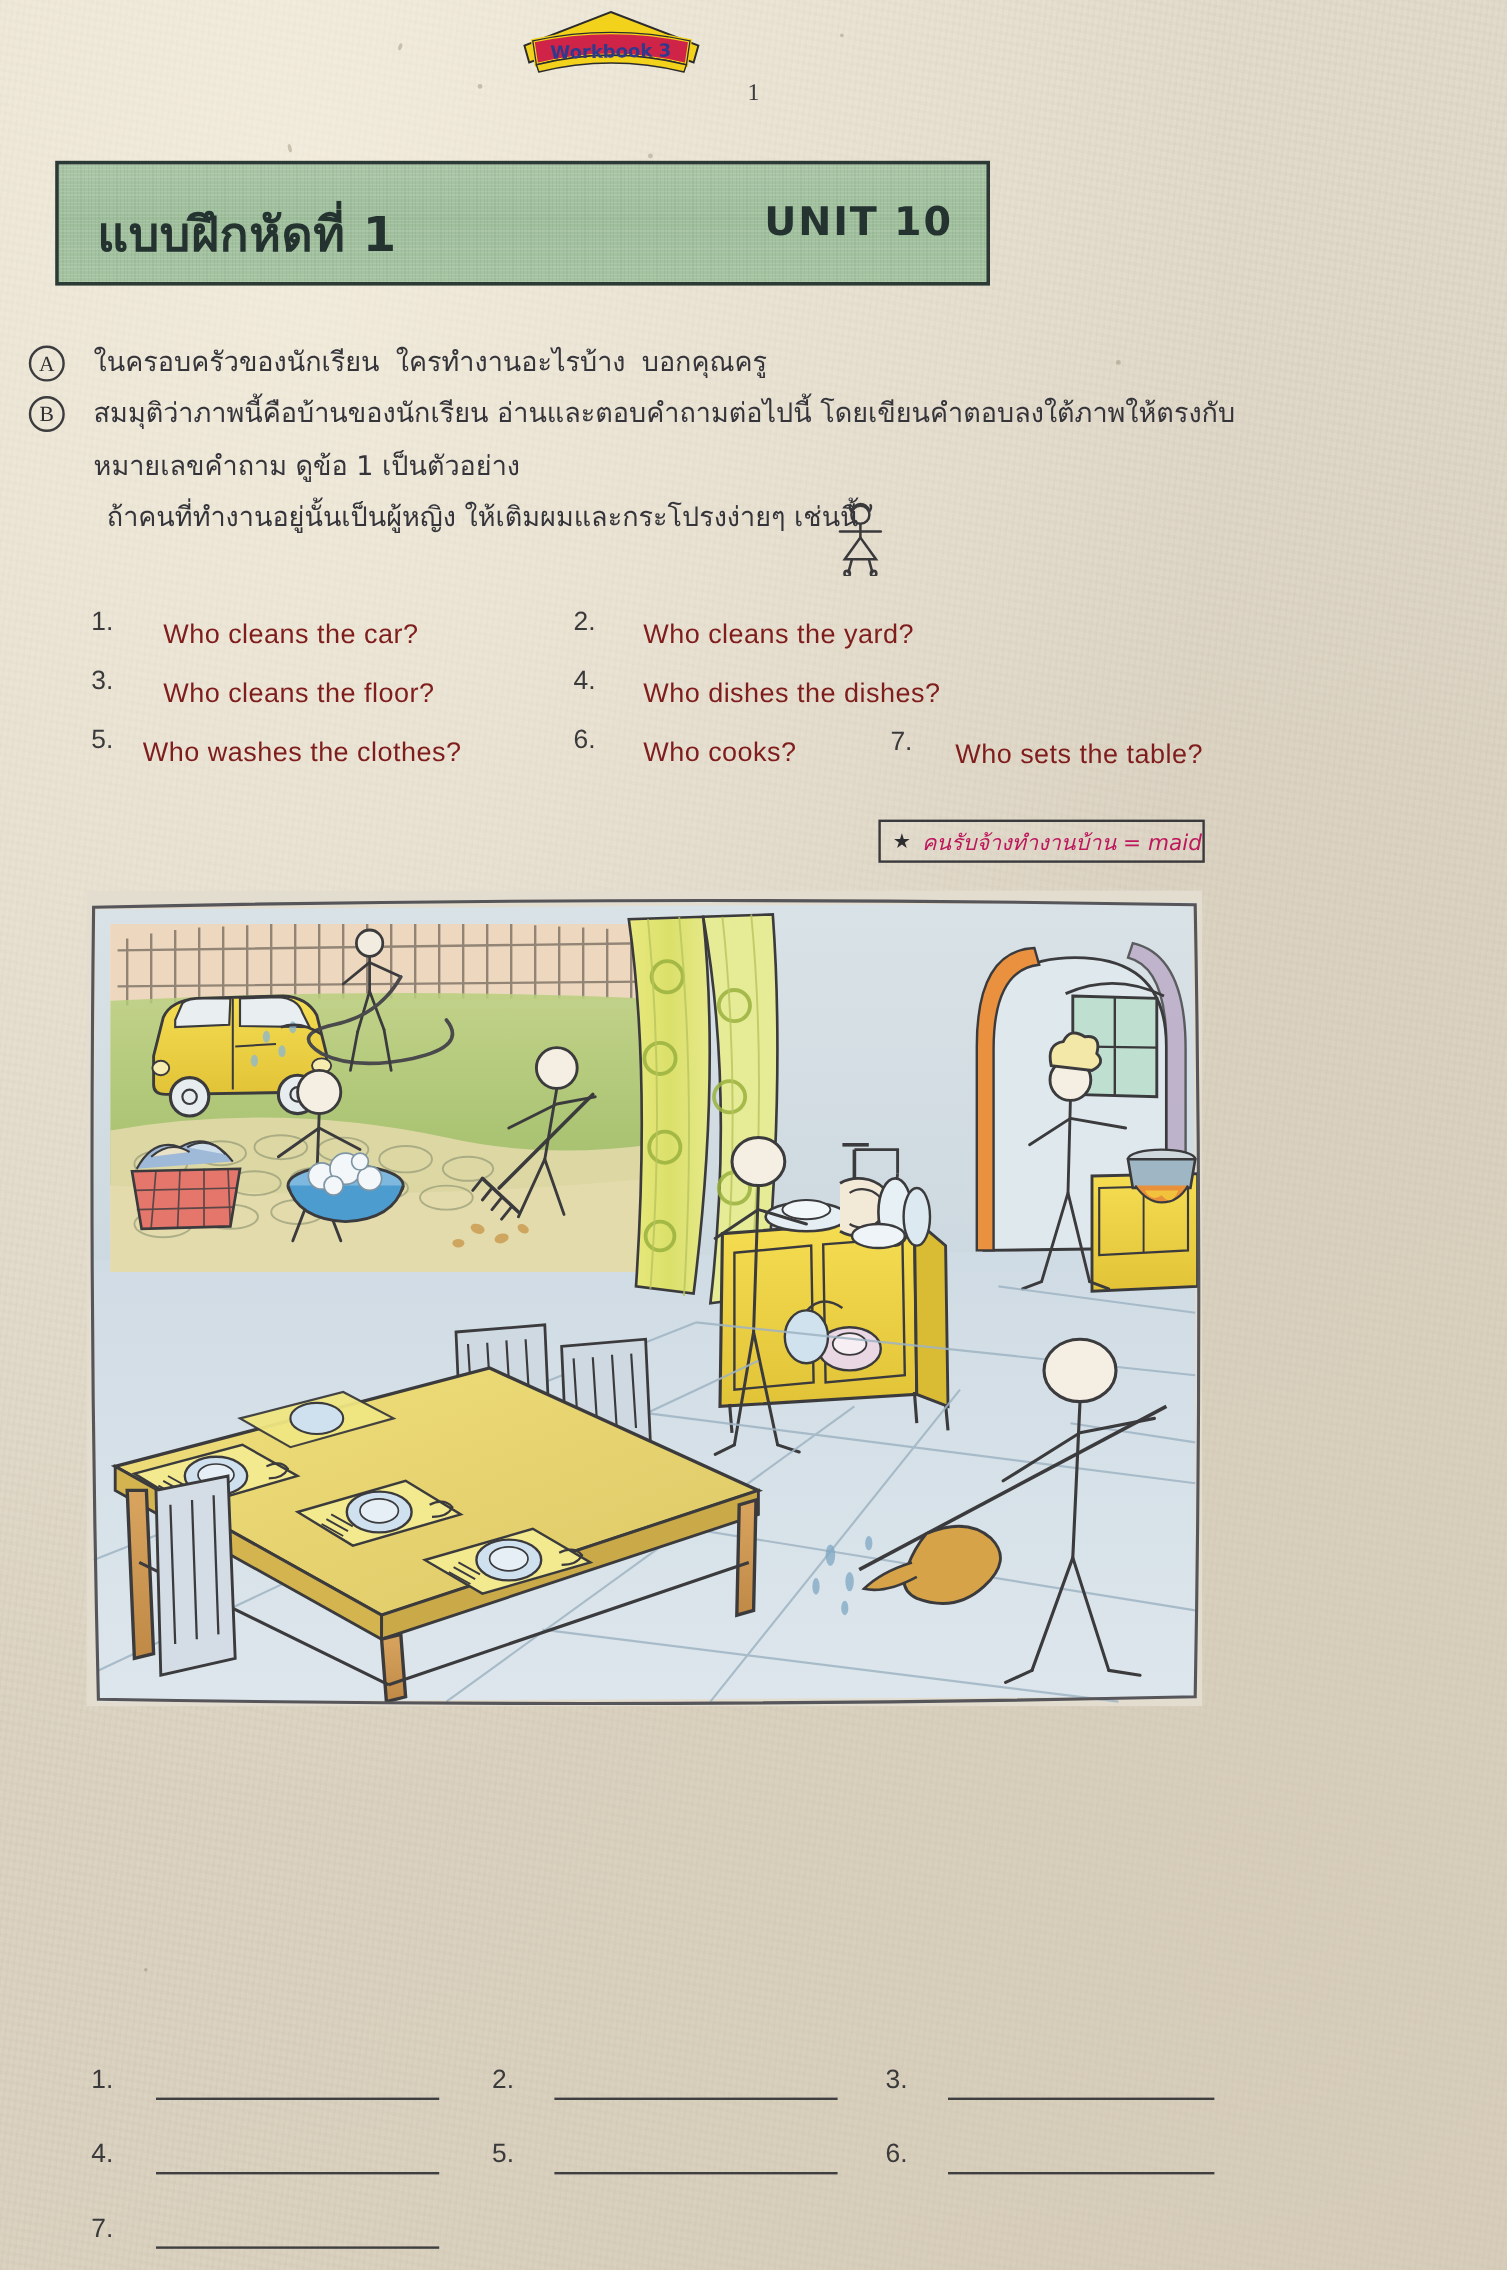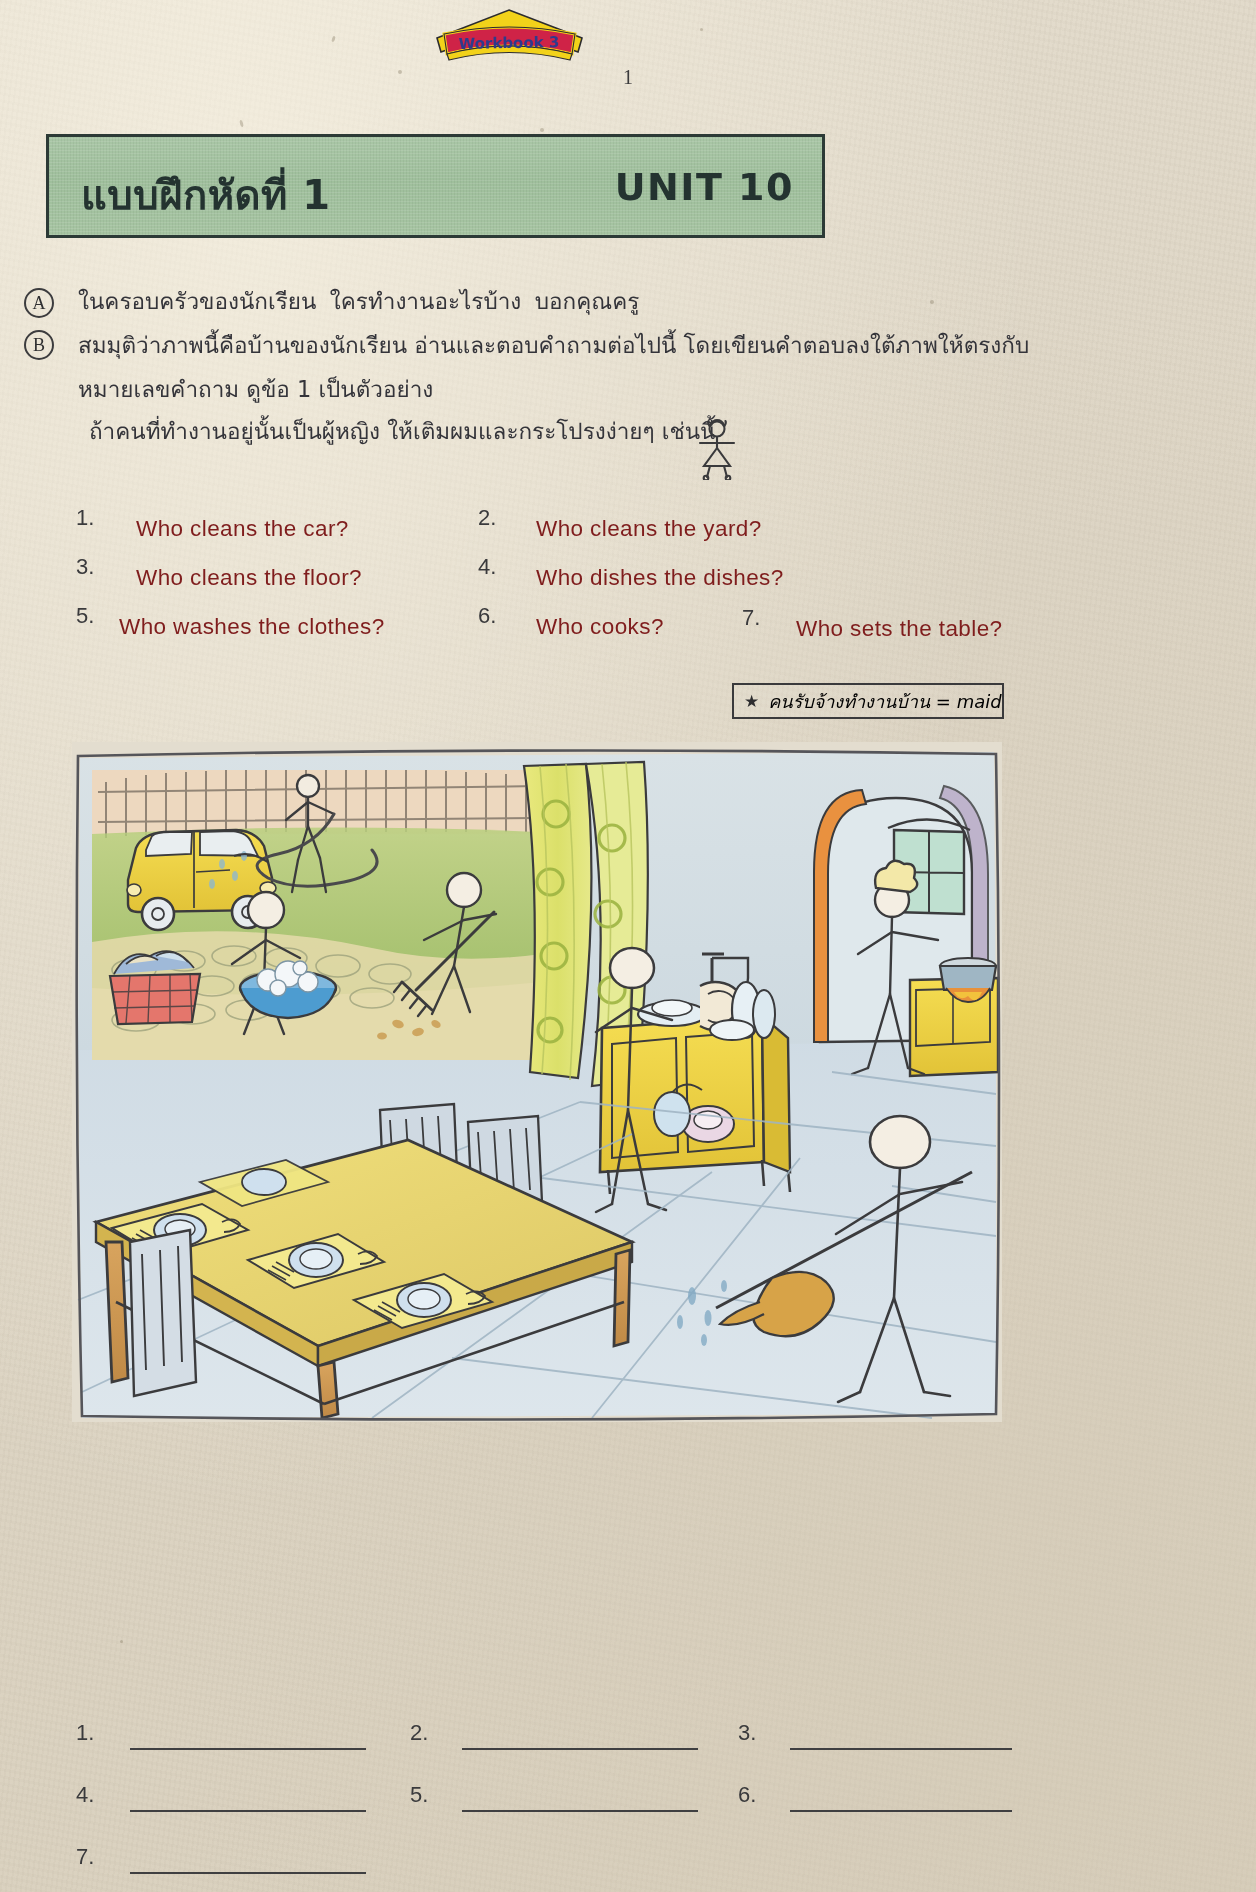--- a/index.html
+++ b/index.html
@@ -41,21 +41,21 @@
   }
   #ex-title{
     position:absolute;left:32px;top:26px;
     font-family:"DejaVu Sans",sans-serif;font-weight:bold;
     font-size:40px;color:#243330;letter-spacing:.5px;
     white-space:nowrap;
   }
   #unit-title{
     position:absolute;right:28px;top:28px;
     font-family:"DejaVu Sans",sans-serif;font-weight:bold;
-    font-size:38px;color:#243330;letter-spacing:1.5px;
+    font-size:33px;color:#243330;letter-spacing:1.5px;
   }
 
   
   .circ{
     position:absolute;width:30px;height:30px;border:2px solid #3c3c3e;
     border-radius:50%;box-sizing:border-box;
     font-family:"Liberation Serif",serif;font-size:18px;color:#2f2f31;
     text-align:center;line-height:26px;
   }
   .thai{
@@ -83,21 +83,21 @@
 
   
   #maidbox{
     position:absolute;left:732px;top:683px;width:272px;height:36px;
     border:2px solid #3a3a3c;box-sizing:border-box;
     display:flex;align-items:center;gap:9px;padding-left:10px;
     background:rgba(255,255,255,.06);
   }
   #maidstar{font-size:17px;color:#2e2e30;line-height:1;}
   #maidtxt{
-    font-family:"DejaVu Sans",sans-serif;font-size:18px;color:#000000;
+    font-family:"DejaVu Sans",sans-serif;font-size:18px;color:#be185d;
     font-style:italic;white-space:nowrap;
   }
 
   
   #art{
     position:absolute;left:72px;top:742px;width:930px;height:680px;
   }
   #art svg{display:block;width:100%;height:100%;}
 
   

